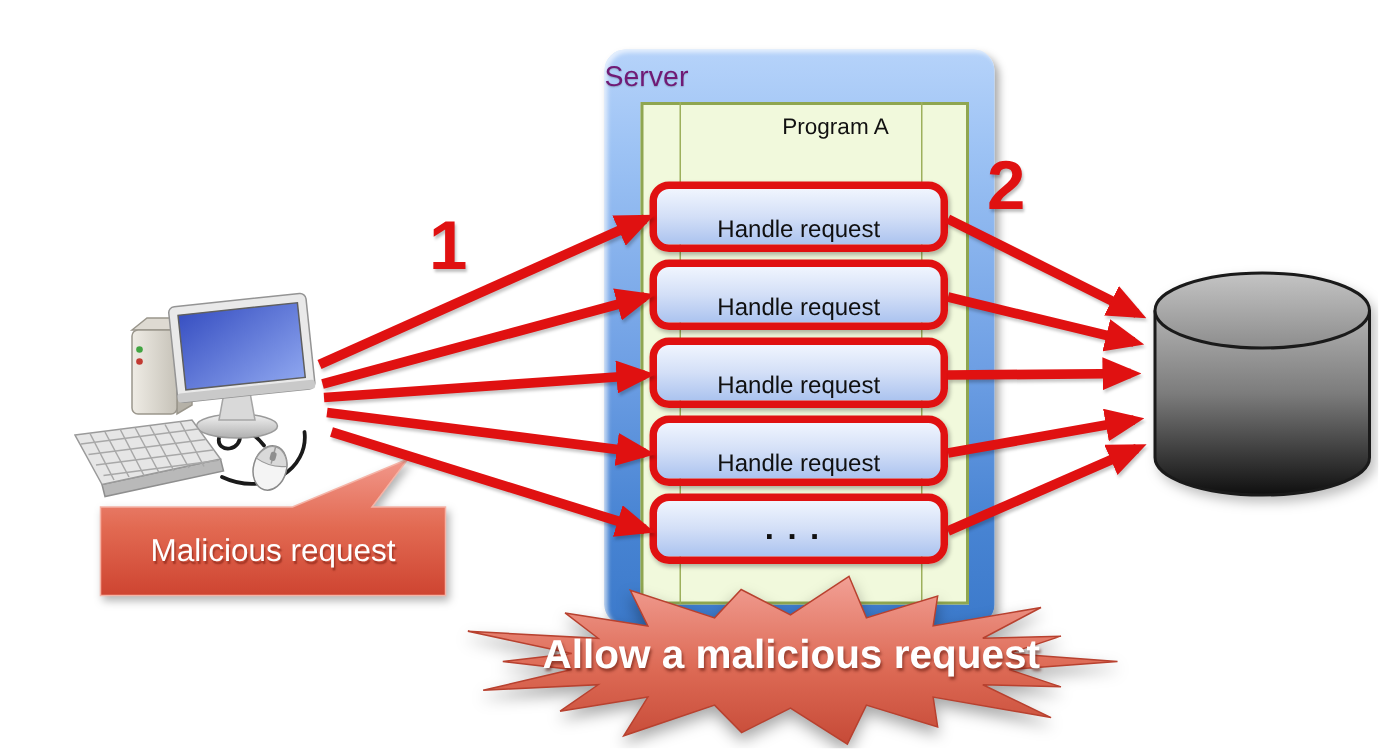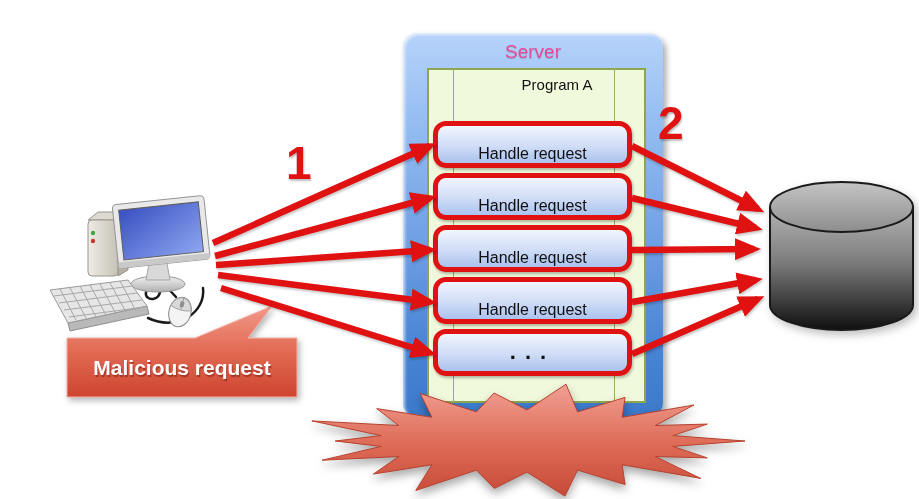--- a/index.html
+++ b/index.html
@@ -6,21 +6,21 @@
   .stage{position:relative;width:919px;height:499px;background:#ffffff;overflow:hidden;
          font-family:"Liberation Sans",sans-serif;}
   .abs{position:absolute;}
 
   .title{left:14px;top:9px;font-size:19px;color:#000;}
 
   
   .server-box{left:403px;top:33px;width:260px;height:384px;border-radius:14px;
     background:linear-gradient(180deg,#b6d3fa 0%,#9cc2f4 18%,#6e9fe4 55%,#4884d3 82%,#3c7acb 100%);
     box-shadow:3px 4px 6px rgba(0,0,0,.35), inset 2px 2px 3px rgba(255,255,255,.65);}
-  .server-title{left:403px;top:41px;width:260px;text-align:center;font-size:19px;color:#ec4899;
+  .server-title{left:403px;top:41px;width:260px;font-size:19px;color:#701a75;
     text-shadow:0 1px 1px rgba(0,0,0,.2);}
   .program-panel{left:427px;top:68px;width:219px;height:335px;background:#f1f9dc;
     border:2px solid #8fa650;box-sizing:border-box;}
   .vline{top:68px;width:0;height:335px;border-left:1px solid #9db05c;}
   .vline.l{left:453px;} .vline.r{left:614px;}
   .program-title{left:427px;top:76px;width:260px;text-align:center;font-size:15px;color:#111;}
 
   
   .handler{left:433px;width:199px;height:47px;box-sizing:border-box;
     border:5px solid #e01111;border-radius:13px;
@@ -30,21 +30,21 @@
   .h1{top:121px}.h2{top:173px}.h3{top:225px}.h4{top:277px}.h5{top:329px}
   .handler .dots{font-weight:bold;font-size:22px;letter-spacing:9px;position:relative;top:-6px;}
 
   
   .stepnum{font-size:46px;font-weight:bold;color:#e01111;line-height:1;
     text-shadow:1px 2px 2px rgba(0,0,0,.25);}
   .step1{left:286px;top:140px;} .step2{left:658px;top:100px;}
 
   
   .callout-text{left:67px;top:338px;width:230px;height:59px;display:flex;align-items:center;
-    justify-content:center;font-size:21px;font-weight:bold;color:#fff;
+    justify-content:center;font-size:21px;font-weight:normal;color:#fff;
     text-shadow:1px 2px 1px rgba(120,25,12,.55);}
   .burst-text{left:305px;top:421px;width:445px;text-align:center;font-size:27px;font-weight:bold;
     color:#fff;text-shadow:1px 2px 2px rgba(90,18,8,.55);white-space:nowrap;}
 
   svg{position:absolute;overflow:visible;}
 </style>
 </head>
 <body>
 
 <div class="stage">
@@ -195,14 +195,15 @@
   <svg class="abs" style="left:305px;top:383px;" width="445" height="116" viewBox="0 0 445 116">
     <defs>
       <linearGradient id="burstg" x1="0" y1="0" x2="0" y2="1">
         <stop offset="0" stop-color="#f2a095"></stop>
           <stop offset=".55" stop-color="#dd6a55"></stop>
         <stop offset="1" stop-color="#c64a37"></stop>
       </linearGradient>
     </defs>
     <polygon id="burst-poly" fill="url(#burstg)" stroke="#b8412f" stroke-width="1" style="filter:drop-shadow(0 5px 5px rgba(0,0,0,.35));" points="440.0,58.0 367.8,63.4 402.3,74.9 350.2,73.5 395.7,95.4 317.1,81.7 320.1,101.6 272.6,87.1 259.9,113.1 222.0,89.0 189.4,105.4 171.4,87.1 110.8,107.5 126.9,81.7 68.4,91.1 93.8,73.5 17.1,77.2 76.2,63.4 30.2,58.0 76.2,52.6 6.9,37.9 93.8,42.5 71.7,25.6 126.9,34.3 115.2,10.5 171.4,28.9 189.1,10.0 222.0,27.0 261.0,1.2 272.6,28.9 320.1,14.4 317.1,34.3 389.0,22.0 350.2,42.5 402.3,41.1 367.8,52.6"></polygon>
   </svg>
+  <div class="abs burst-text">Allow a malicious request</div>
 
 </div>
 
 </body></html>

